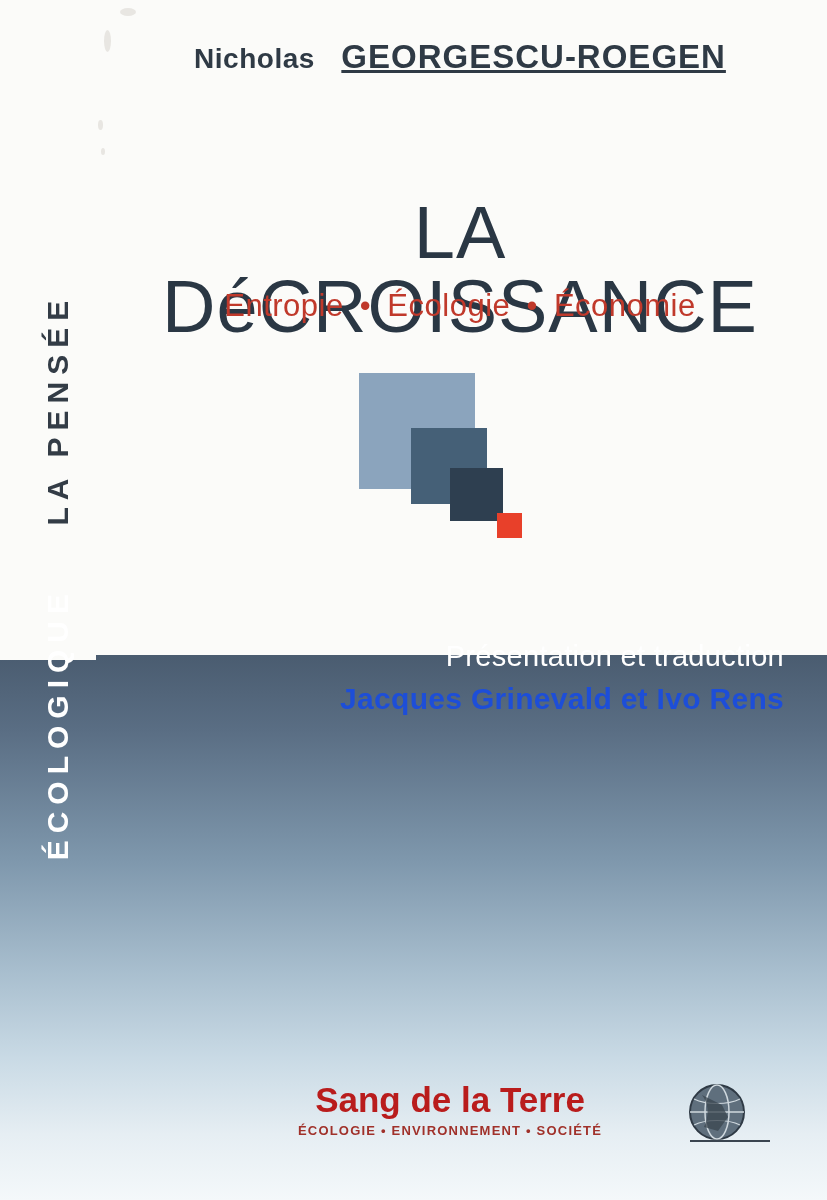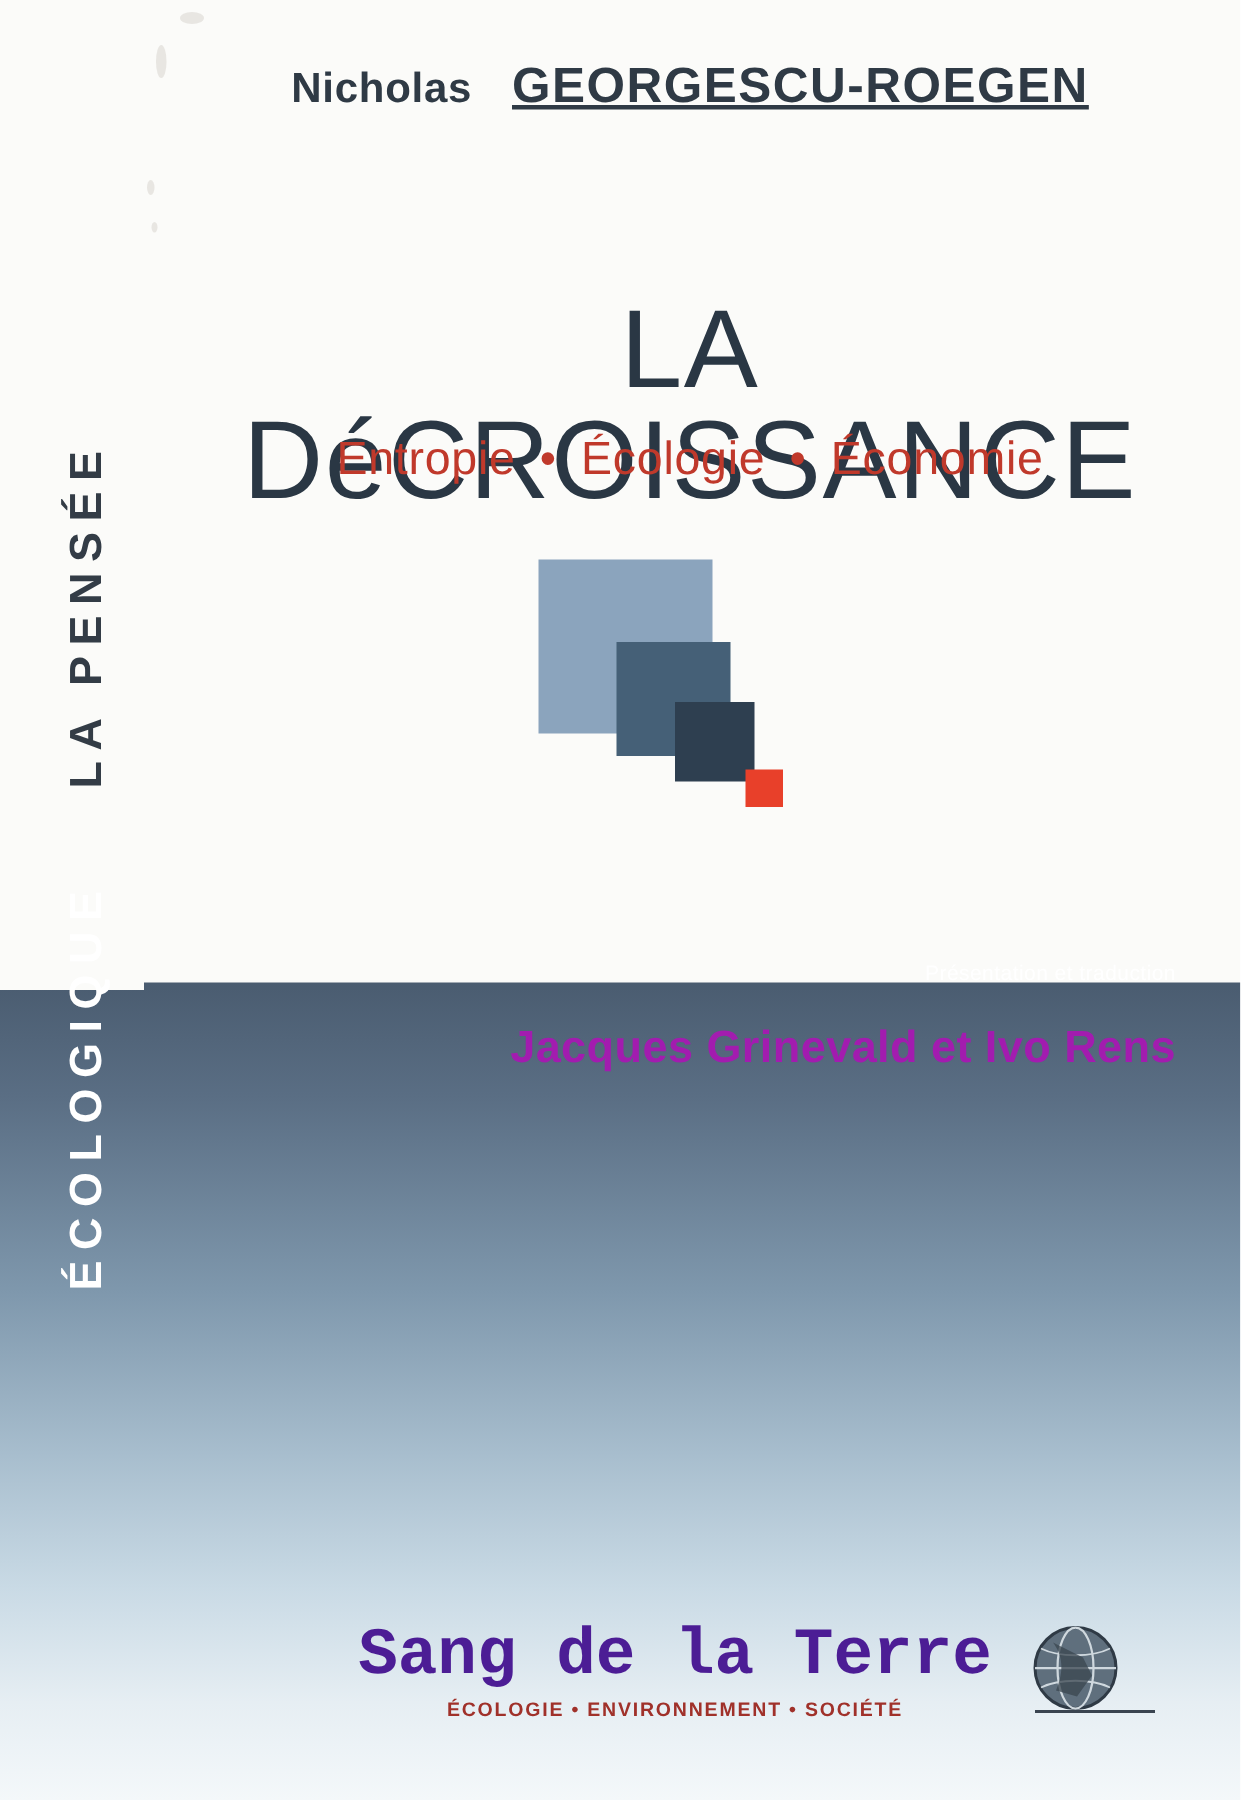--- a/index.html
+++ b/index.html
@@ -133,48 +133,48 @@
   .sq2 { left: 411px; top: 428px; width: 76px;  height: 76px;  background: #456077; }
   .sq3 { left: 450px; top: 468px; width: 53px;  height: 53px;  background: #2e3f50; }
   .sq4 { left: 497px; top: 513px; width: 25px;  height: 25px;  background: #e8402a; }
 
   .presentation {
     position: absolute;
     left: 150px;
     top: 640px;
     width: 634px;
     text-align: right;
-    font-size: 14px;
+    font-size: 29px;
     color: #ffffff;
     letter-spacing: .3px;
   }
   .translators {
     position: absolute;
     left: 150px;
     top: 682px;
     width: 634px;
     text-align: right;
     font-size: 30px;
     font-weight: bold;
-    color: #a21caf;
+    color: #1d4ed8;
     letter-spacing: .3px;
   }
 
   .publisher {
     position: absolute;
     left: 150px;
     top: 1082px;
     width: 600px;
     text-align: center;
   }
   .publisher-name {
-    font-family: Liberation Mono, monospace;
-    font-size: 44px;
-    font-weight: bold;
-    color: #4c1d95;
+    font-family: Liberation Sans, sans-serif;
+    font-size: 35px;
+    font-weight: bold;
+    color: #b91c1c;
     letter-spacing: 0px;
     line-height: 1;
   }
   .publisher-tag {
     margin-top: 6px;
     font-size: 13px;
     font-weight: bold;
     color: #a0312a;
     letter-spacing: 1.2px;
   }

